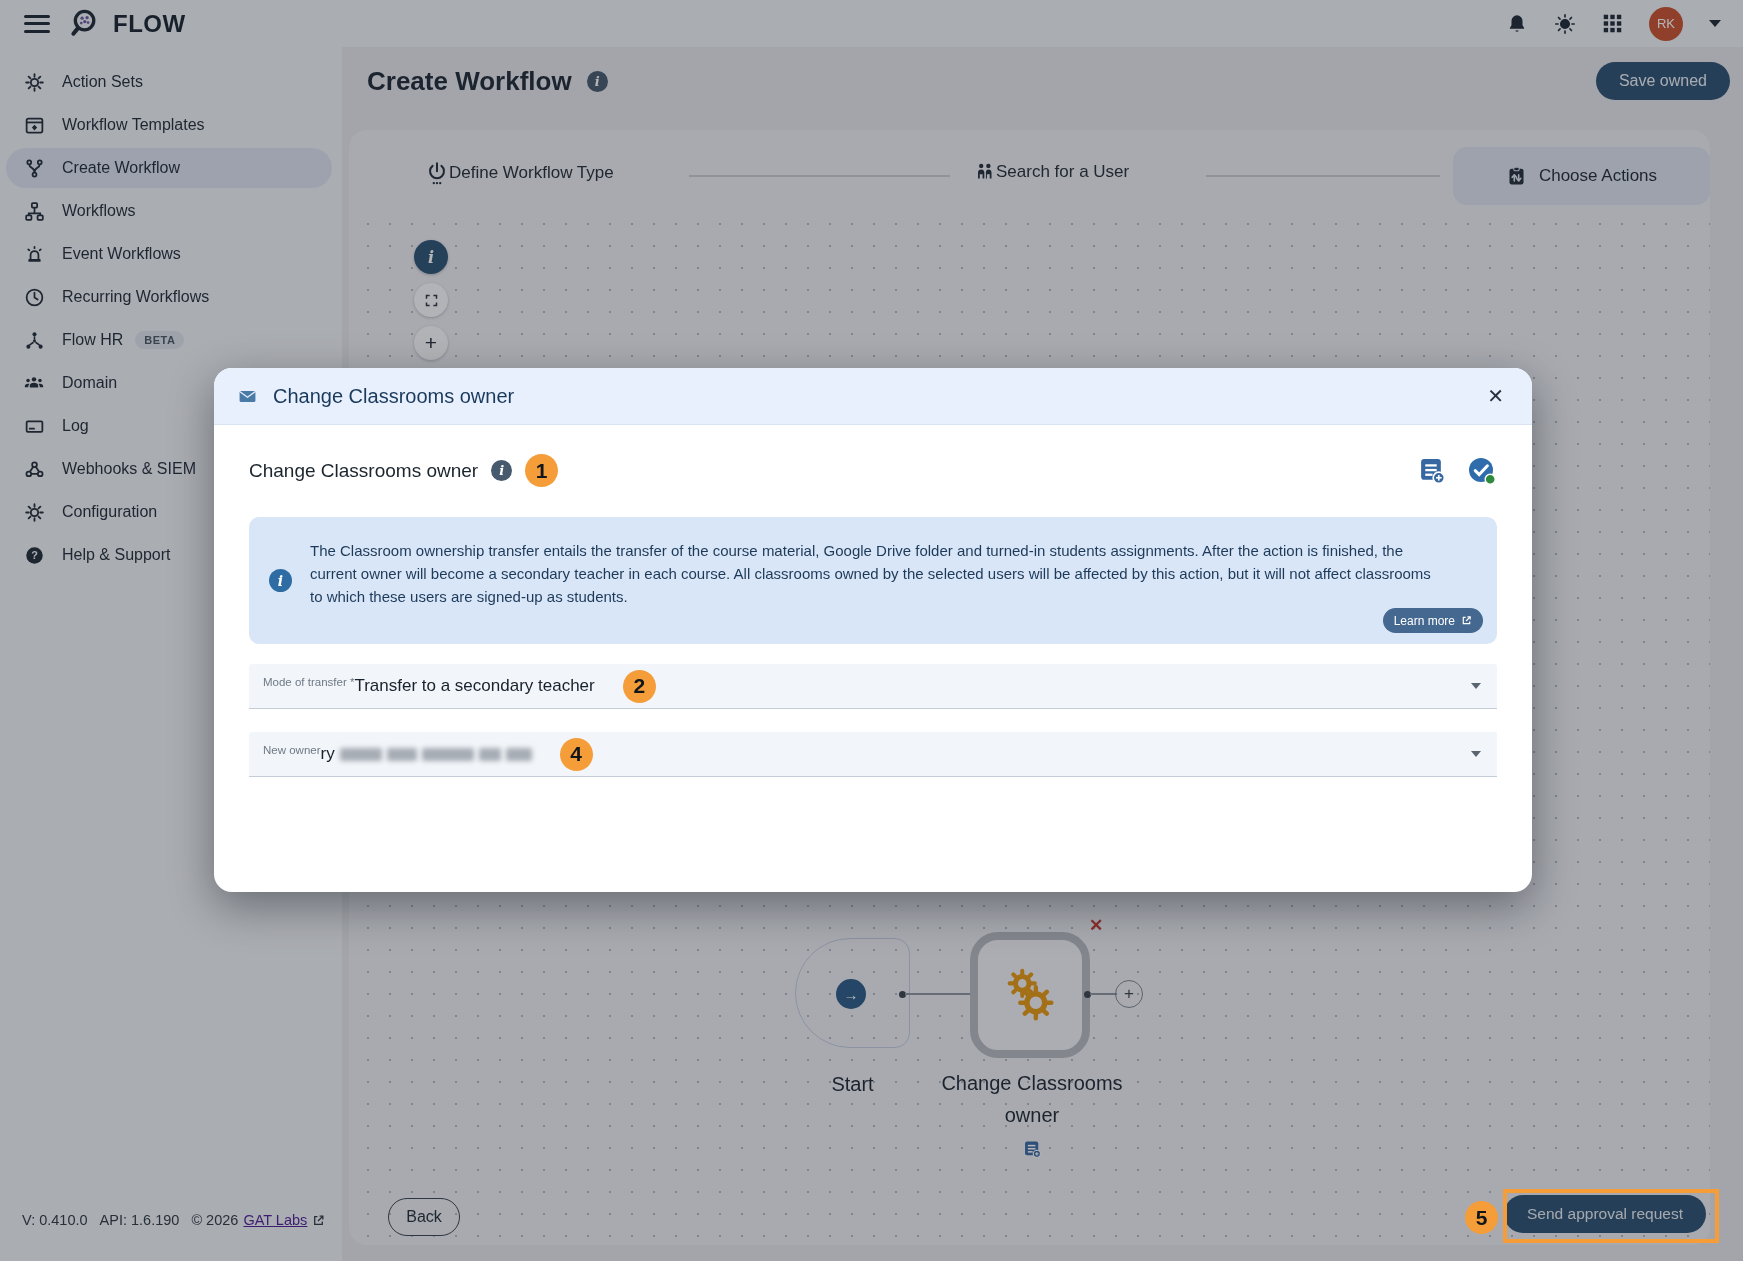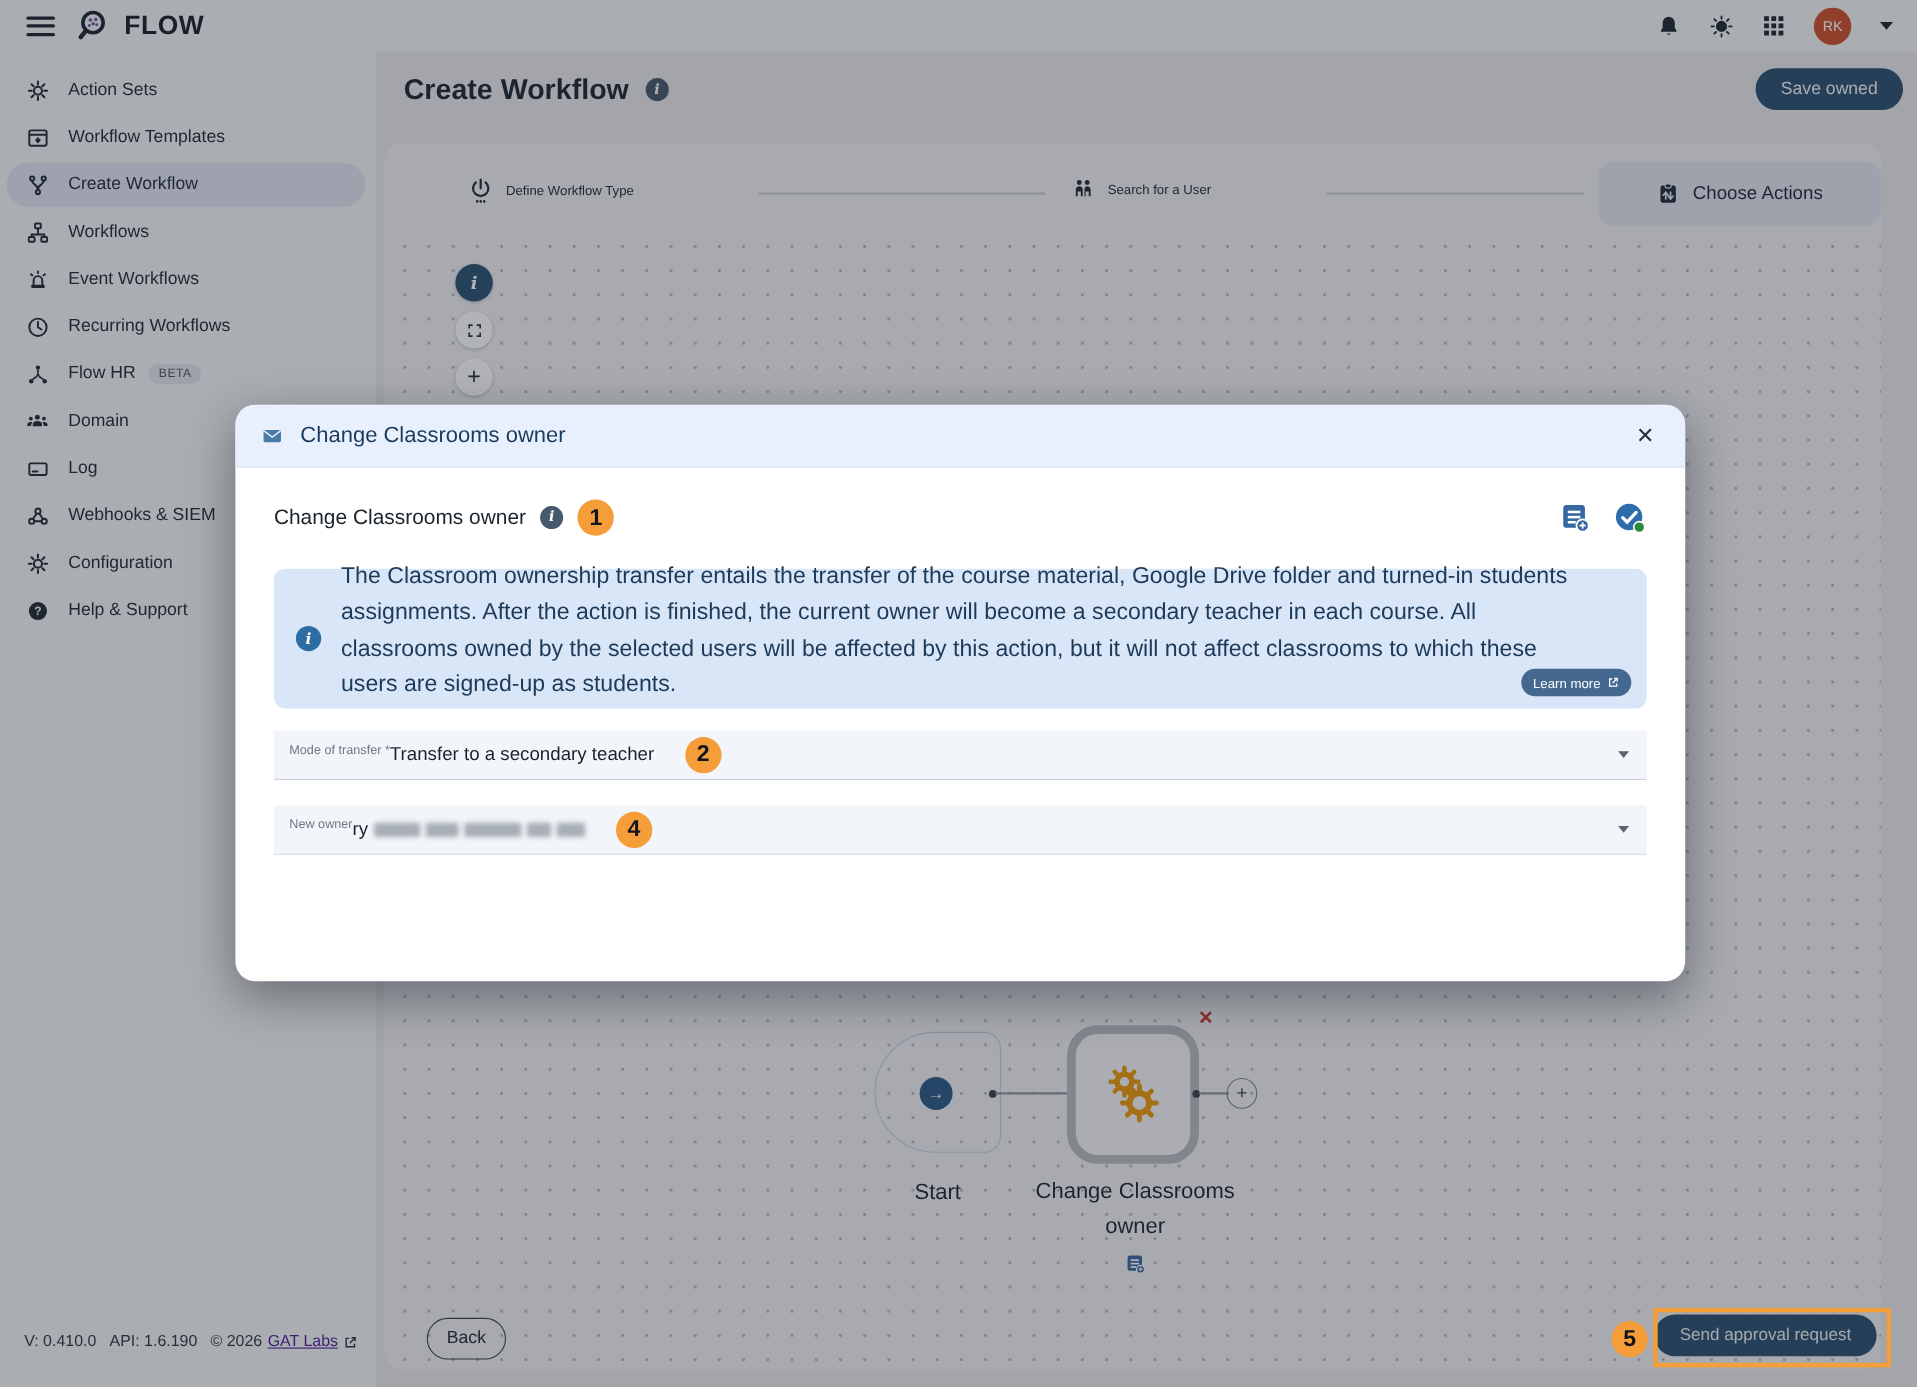--- a/index.html
+++ b/index.html
@@ -18,34 +18,34 @@
   .topbar-right{margin-left:auto;display:flex;align-items:center;gap:26px;margin-right:22px;color:#1c2733}
   .tb-btn{cursor:pointer}
   .avatar{width:34px;height:34px;border-radius:50%;background:#c8502c;color:#fff;font-size:13px;font-weight:400;display:flex;align-items:center;justify-content:center;cursor:pointer}
   .caret-down{width:0;height:0;border-left:6px solid transparent;border-right:6px solid transparent;border-top:7px solid #1c2733;cursor:pointer}
 
   
   .sidebar{position:absolute;left:0;top:47px;width:342px;bottom:0;background:#f1f3f6;padding-top:12px;box-sizing:border-box}
   .nav-item{height:40px;margin:3px 10px 3px 6px;display:flex;align-items:center;padding-left:16px;border-radius:20px;color:#1e2a36;font-size:16px;cursor:pointer}
   .nav-item .nicon{width:24px;height:24px;margin-right:16px;display:flex;align-items:center;justify-content:center;color:#1e2a36}
   .nav-item.active{background:#dde3f0;font-weight:500}
-  .beta{margin-left:12px;background:#dfe3ea;color:#4a5663;font-size:11px;font-weight:400;letter-spacing:.5px;padding:3px 9px;border-radius:9px}
+  .beta{margin-left:12px;background:#dfe3ea;color:#4a5663;font-size:11px;font-weight:700;letter-spacing:.5px;padding:3px 9px;border-radius:9px}
 
   
   .main{position:absolute;left:342px;top:47px;right:0;bottom:0;background:#e6e8ec}
   .page-title-row{position:absolute;left:25px;top:19px;display:flex;align-items:center;gap:15px}
   .page-title{font-size:26px;font-weight:600;color:#1d2835}
   .info-dot{border-radius:50%;background:#47596c;color:#fff;display:flex;align-items:center;justify-content:center;font-family:"DejaVu Serif",serif;font-style:italic;font-weight:700}
   .info-dot.t20{width:21px;height:21px;font-size:13px}
   .btn{border:none;display:flex;align-items:center;justify-content:center;cursor:pointer;font-family:"Liberation Sans",sans-serif}
   .save-draft{position:absolute;right:13px;top:15px;height:38px;padding:0 23px;border-radius:19px;background:#2a4f71;color:#eef2f6;font-size:16px}
 
   
   .panel{position:absolute;left:7px;top:83px;width:1361px;bottom:16px;background:#edeff3;border-radius:18px}
-  .step{position:absolute;display:flex;align-items:center;gap:12px;font-size:12px;color:#232d38;cursor:pointer}
+  .step{position:absolute;display:flex;align-items:center;gap:1px;font-size:17px;color:#232d38;cursor:pointer}
   .step1{left:77px;top:31px}
   .step2{left:625px;top:31px}
   .sline{position:absolute;top:45px;height:2px;background:#c9ccd2}
   .line1{left:340px;width:261px}
   .line2{left:857px;width:234px}
   .step3box{position:absolute;right:0;top:17px;width:257px;height:58px;background:#dde3ef;border-radius:14px;display:flex;align-items:center;justify-content:center;gap:12px;font-size:17px;color:#1e2834;cursor:pointer}
   .canvas{position:absolute;left:0;top:75px;right:0;bottom:0;border-radius:0 0 18px 18px;
     background-image:radial-gradient(circle,#b2b6bf 1.2px,transparent 1.4px);background-size:22px 22px;background-position:8px 8px}
   .fab{position:absolute;width:34px;height:34px;border-radius:50%;display:flex;align-items:center;justify-content:center;cursor:pointer;box-shadow:0 1px 3px rgba(20,25,32,.25)}
   .fab-info{left:65px;top:35px;background:#2a5273;color:#fff;font-family:"DejaVu Serif",serif;font-style:italic;font-weight:700;font-size:16px}
@@ -78,21 +78,21 @@
   .modal-header{height:57px;background:#e9f0fd;display:flex;align-items:center;padding:0 24px;box-sizing:border-box;border-bottom:1px solid #d9e2f1}
   .modal-title{margin-left:16px;font-size:20px;color:#1a3a5c}
   .modal-close{margin-left:auto;font-size:20px;color:#28313b;cursor:pointer;padding:2px 4px}
   .modal-body{position:relative;padding:0 35px}
   .section-row{display:flex;align-items:center;gap:13px;margin-top:29px}
   .section-title{font-size:19px;color:#1b252e}
   .num-badge{min-width:33px;width:33px;height:33px;border-radius:50%;background:#f59d38;color:#10161c;font-size:21px;font-weight:700;display:flex;align-items:center;justify-content:center}
   .section-icons{margin-left:auto;display:flex;align-items:center;gap:22px}
   .alert{position:relative;margin-top:30px;height:127px;background:#d9e6f8;border-radius:10px;display:flex;align-items:center;gap:18px;padding:0 20px;box-sizing:border-box}
   .alert-icon{width:23px;height:23px;min-width:23px;background:#2e6da4;font-size:14px}
-  .alert-text{font-size:21px;line-height:1.55;color:#1d3a58;padding-right:30px;margin-top:-14px}
+  .alert-text{font-size:15px;line-height:1.55;color:#1d3a58;padding-right:30px;margin-top:-14px}
   .learn-more{position:absolute;right:14px;bottom:11px;background:#44688f;color:#fff;font-size:12px;height:25px;padding:0 11px;border-radius:13px;gap:6px}
   .fields{margin-top:20px}
   .field{position:relative;height:44px;background:#f2f5f9;border-bottom:1px solid #c4ccd6;display:flex;align-items:center;padding:0 14px;border-radius:3px 3px 0 0;cursor:pointer}
   .field-main{display:flex;justify-content:center}
   .f-label{font-size:11.5px;color:#6e7a86;margin-bottom:1px}
   .f-value{font-size:17px;color:#18222c;display:flex;align-items:center}
   .field .num-badge{margin-left:28px}
   .sel-caret{position:absolute;right:16px;top:19px;width:0;height:0;border-left:5.5px solid transparent;border-right:5.5px solid transparent;border-top:6.5px solid #5b6570}
   .helper{font-size:13.5px;color:#5d6873;margin:4px 0 9px 1px}
   .gap23{height:23px}

